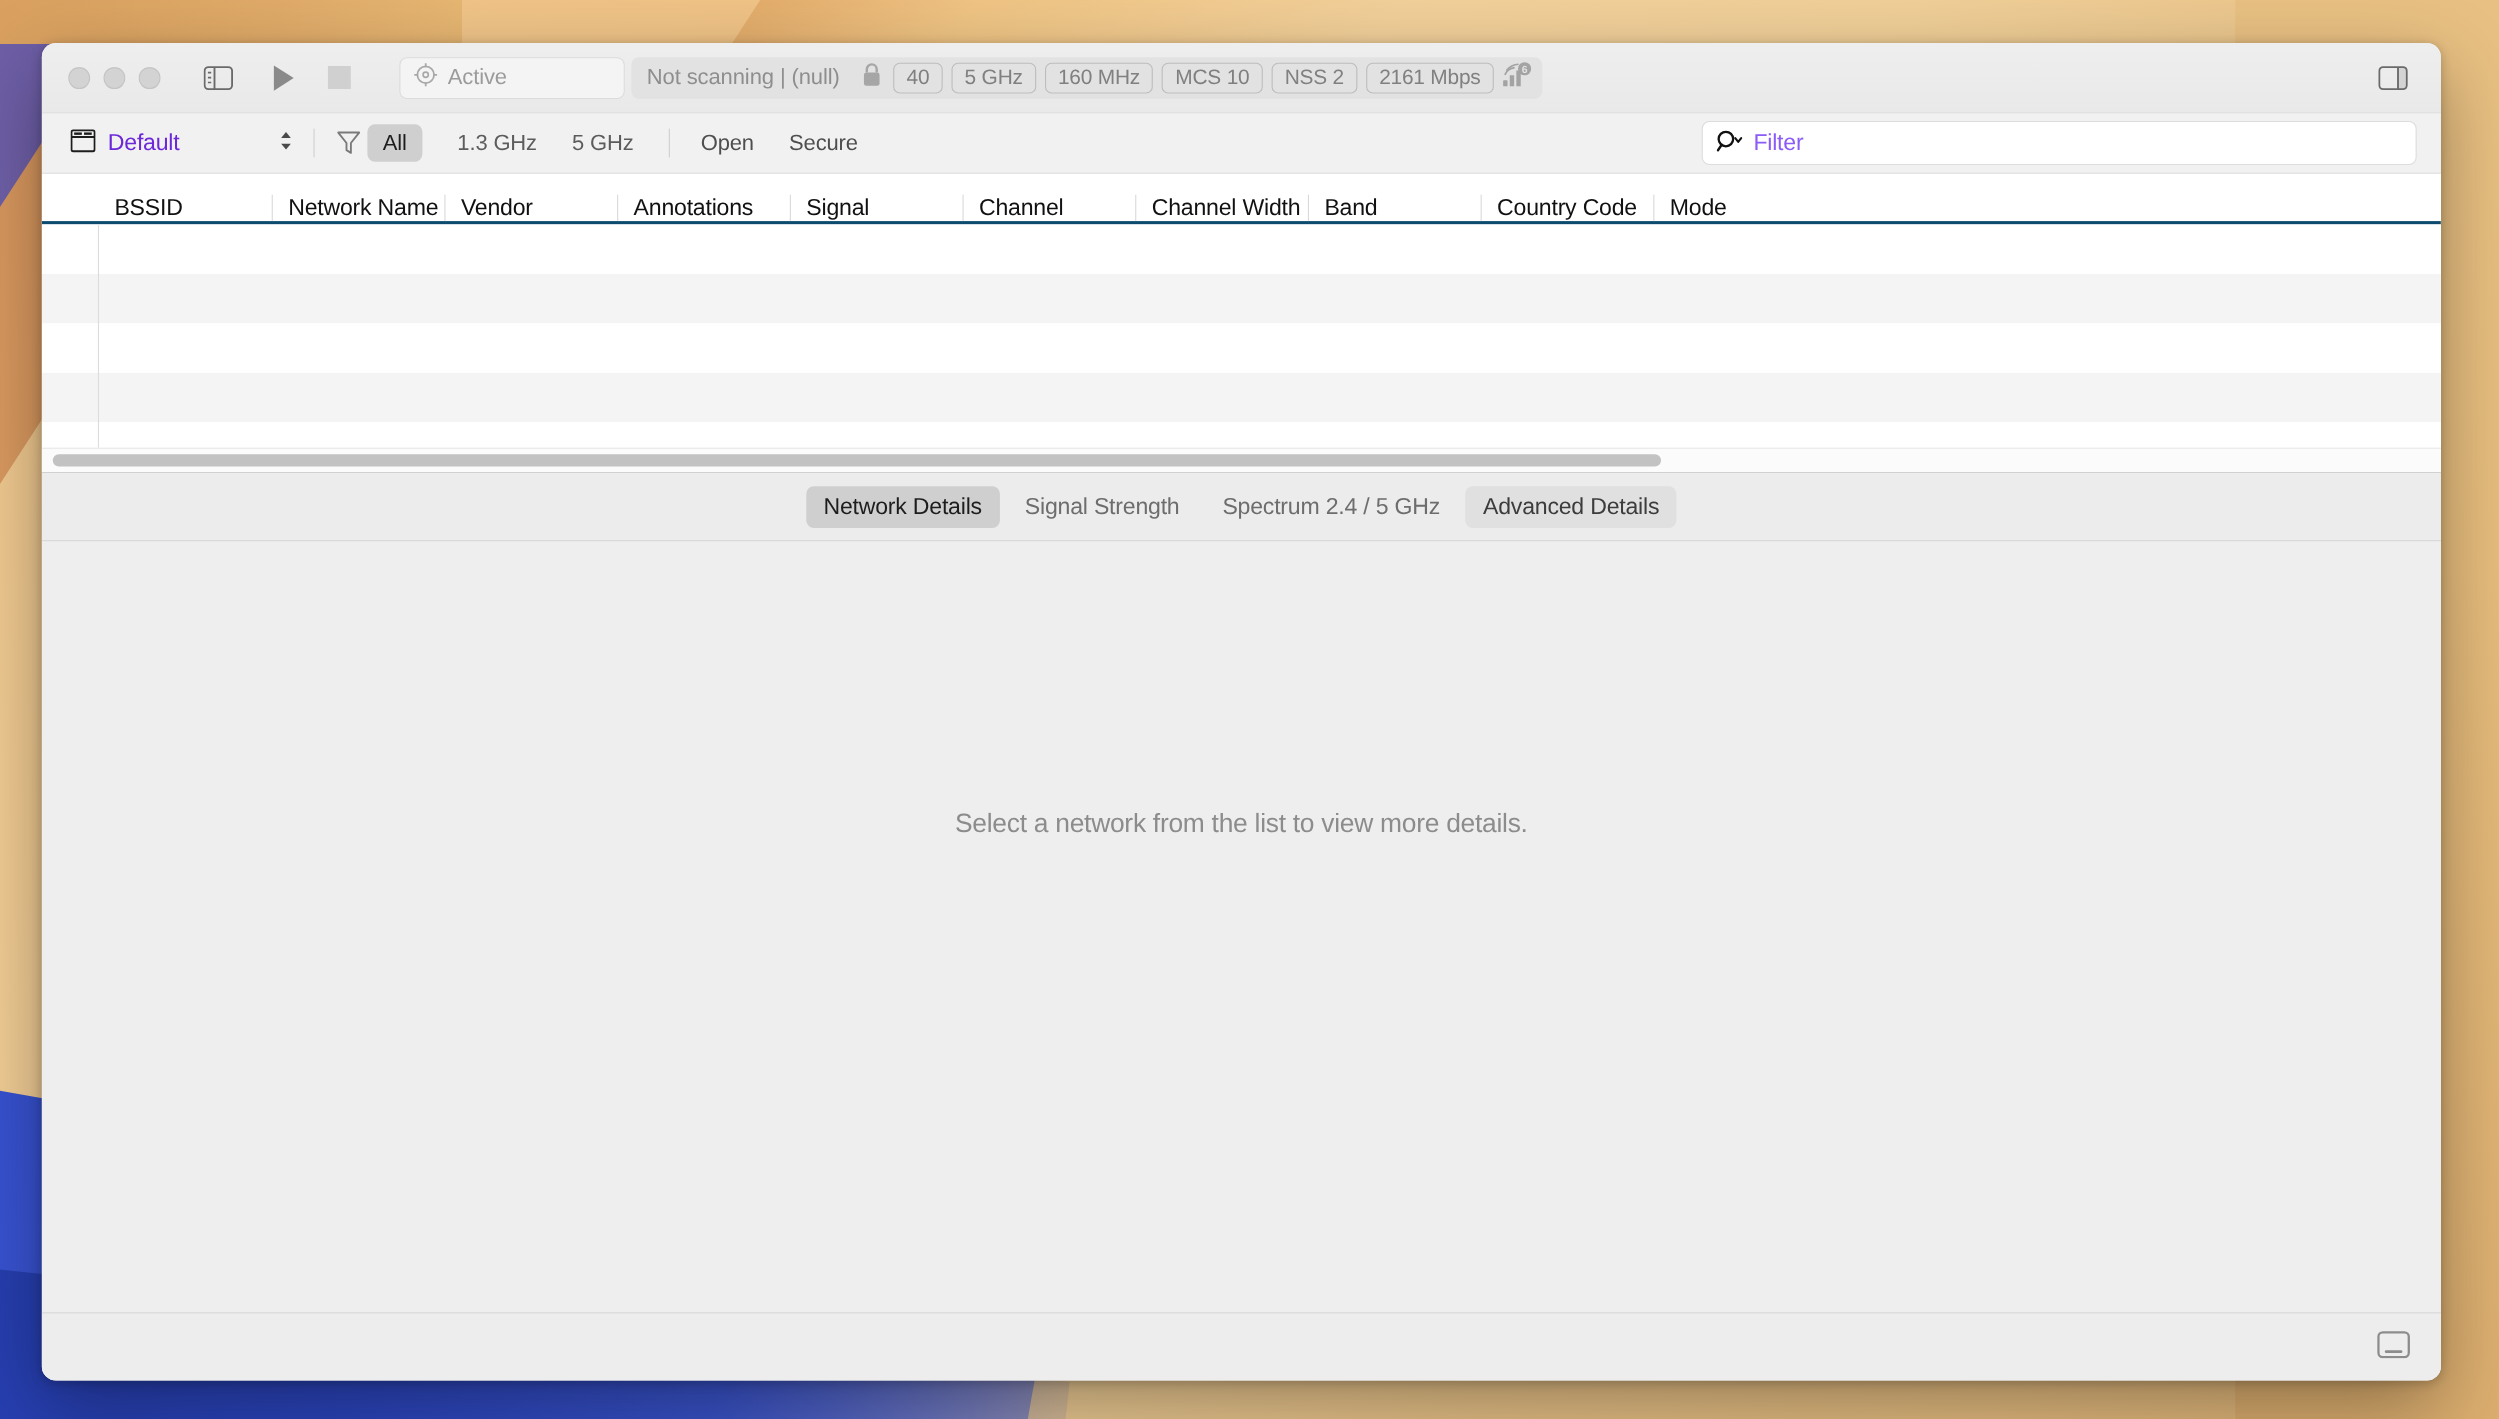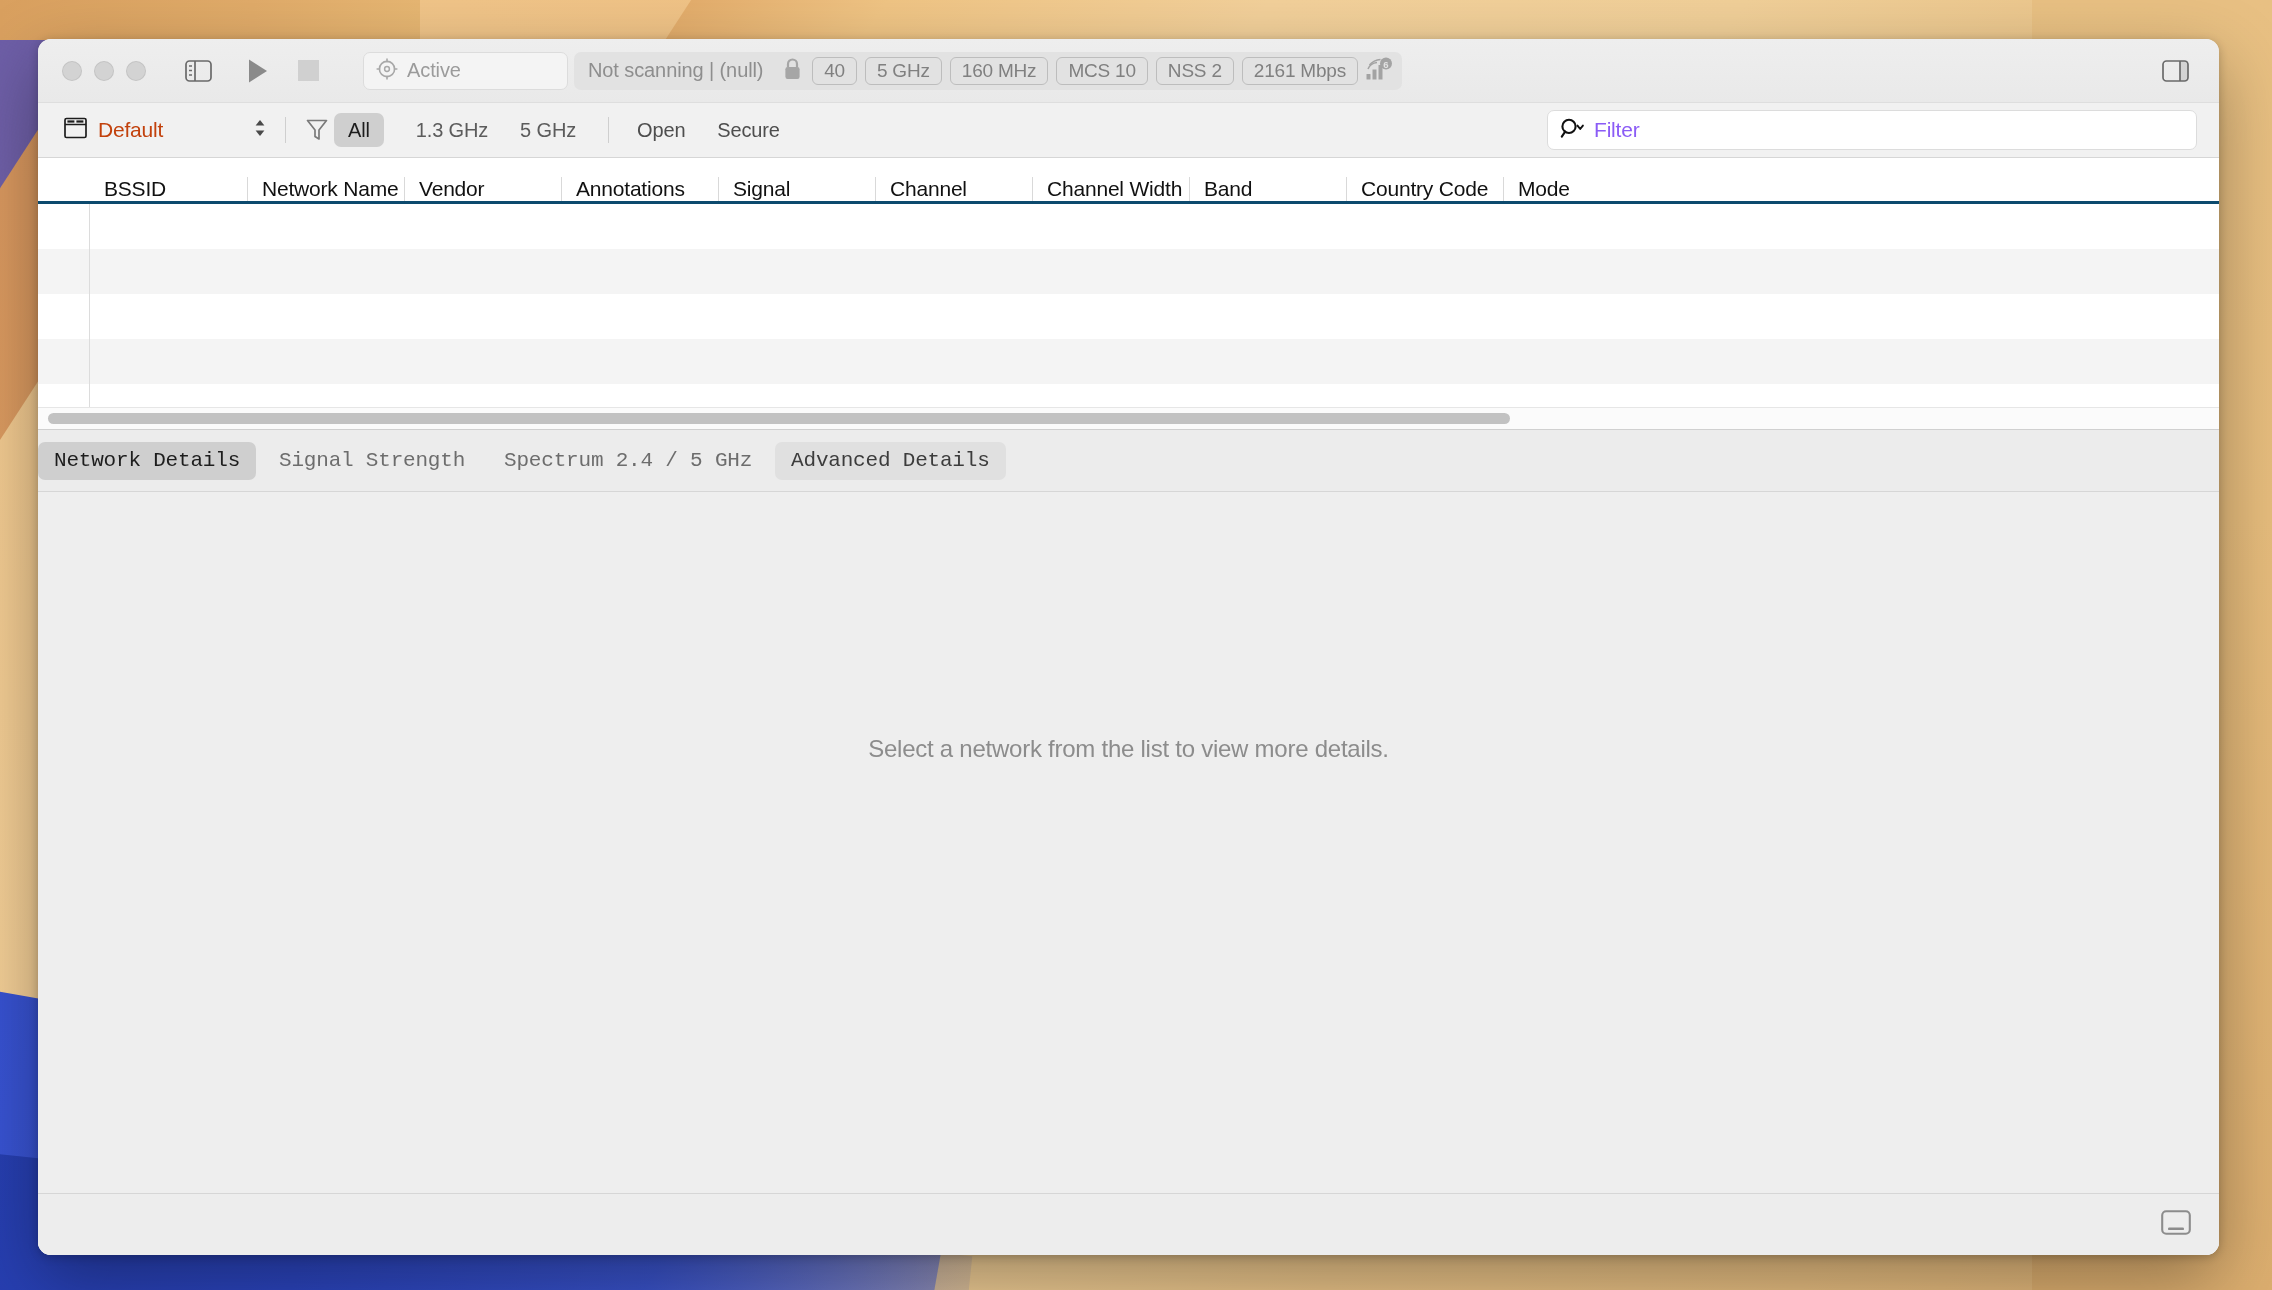--- a/index.html
+++ b/index.html
@@ -137,21 +137,21 @@
     border-top:1px solid #dedede;
     display:flex; align-items:center;
     padding:0 22px 0 18px;
     position:relative;
   }
   .preset {
     display:flex; align-items:center; gap:11px;
     width:215px; height:40px; padding-left:8px;
     cursor:default;
   }
-  .preset .name { font-size:21px; color:#c2410c; letter-spacing:-0.2px; }
+  .preset .name { font-size:21px; color:#6d28d9; letter-spacing:-0.2px; }
   .preset .chev { margin-left:auto; margin-right:4px; }
   .vsep { width:1px; height:26px; background:#cfcfcf; margin:0 14px; }
   .funnel { width:34px; display:flex; align-items:center; justify-content:center; }
   .seg {
     height:34px; padding:0 14px; border-radius:7px;
     display:flex; align-items:center; justify-content:center;
     font-size:20px; color:#5c5c5c; letter-spacing:-0.15px;
     margin-right:4px; cursor:default;
   }
   .seg.on { background:#cfcfcf; color:#1d1d1d; }
@@ -214,23 +214,22 @@
     height:11px; width:1462px;
     background:#c2c2c2;
     border-radius:6px;
   }
 
   
   .tabbar {
     flex:0 0 62px;
     background:#ececec;
     border-top:1px solid #d0d0d0;
-    display:flex; align-items:center; 
+    display:flex; align-items:center; justify-content:center;
     gap:7px;
-    font-family:Liberation Mono, monospace;
   }
   .tab {
     height:38px; padding:0 16px;
     border-radius:7px;
     display:flex; align-items:center;
     font-size:21px; color:#6d6d6d; letter-spacing:-0.2px;
     cursor:default;
   }
   .tab.active { background:#cfcfcf; color:#1d1d1d; }
   .tab.hover { background:#e0e0e0; color:#3c3c3c; }

